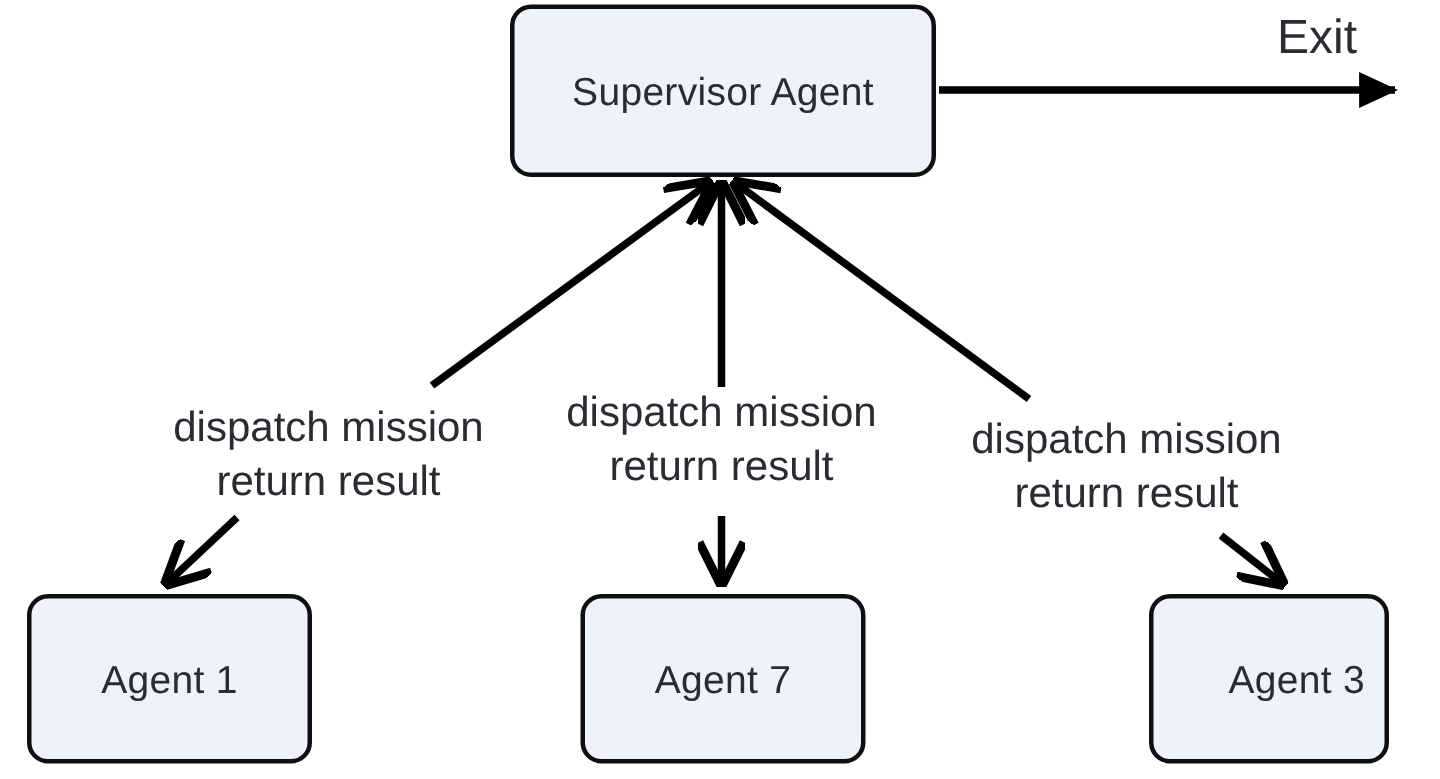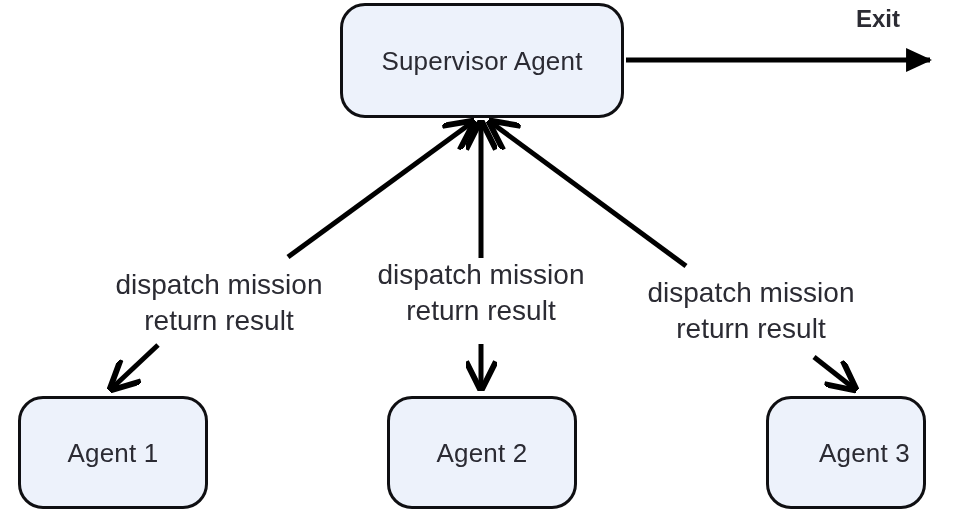--- a/index.html
+++ b/index.html
@@ -24,21 +24,21 @@
     left: 0;
     width: 960px;
     height: 519px;
     display: block;
   }
   .node-box {
     position: absolute;
     box-sizing: border-box;
     background: #edf2fb;
     border: 3.5px solid #0f0f12;
-    border-radius: 25px;
+    border-radius: 14px;
     display: flex;
     align-items: center;
     justify-content: center;
   }
   .node-label {
     color: #2b2b33;
     font-size: 26px;
     font-family: "Liberation Sans", "DejaVu Sans", sans-serif;
     font-weight: 400;
     letter-spacing: 0.2px;
@@ -95,22 +95,21 @@
   }
   #edge-label-3 {
     left: 640px;
     top: 275px;
     width: 222px;
   }
   #edge-label-exit {
     left: 820px;
     top: 4px;
     width: 116px;
-    font-size: 24px;
-    font-weight: bold;
+    font-size: 32px;
   }
 </style>
 </head>
 <body>
 
 <div id="diagram-root">
 
   <svg id="diagram-svg" viewBox="0 0 960 519" xmlns="http://www.w3.org/2000/svg">
     <defs>
       <marker id="arrowhead-solid" viewBox="0 0 10 10" refX="9.2" refY="5" markerWidth="5.2" markerHeight="5.2" orient="auto-start-reverse" markerUnits="strokeWidth">
@@ -152,21 +151,21 @@
 
   <div class="node-box" id="node-supervisor">
     <span class="node-label">Supervisor Agent</span>
   </div>
 
   <div class="node-box" id="node-agent-1">
     <span class="node-label">Agent 1</span>
   </div>
 
   <div class="node-box" id="node-agent-2">
-    <span class="node-label">Agent 2</span>
+    <span class="node-label">Agent 7</span>
   </div>
 
   <div class="node-box" id="node-agent-3">
     <span class="node-label">Agent 3</span>
   </div>
 
   <div class="edge-label" id="edge-label-exit">
     <span class="line">Exit</span>
   </div>
 

